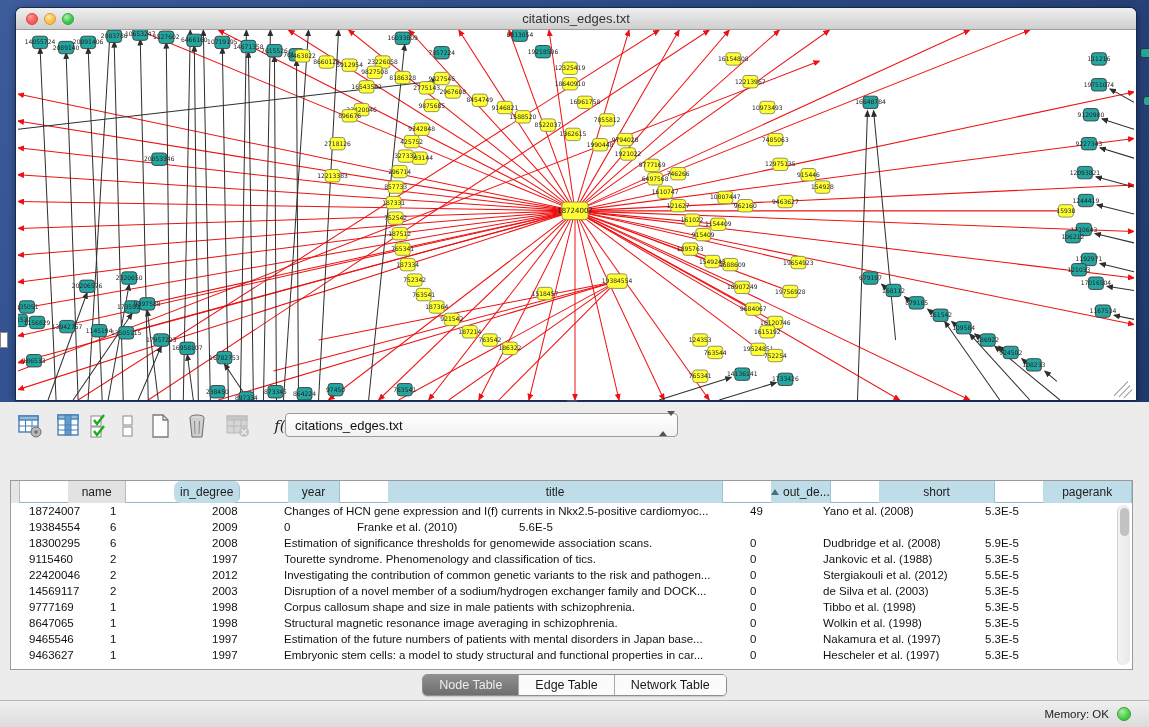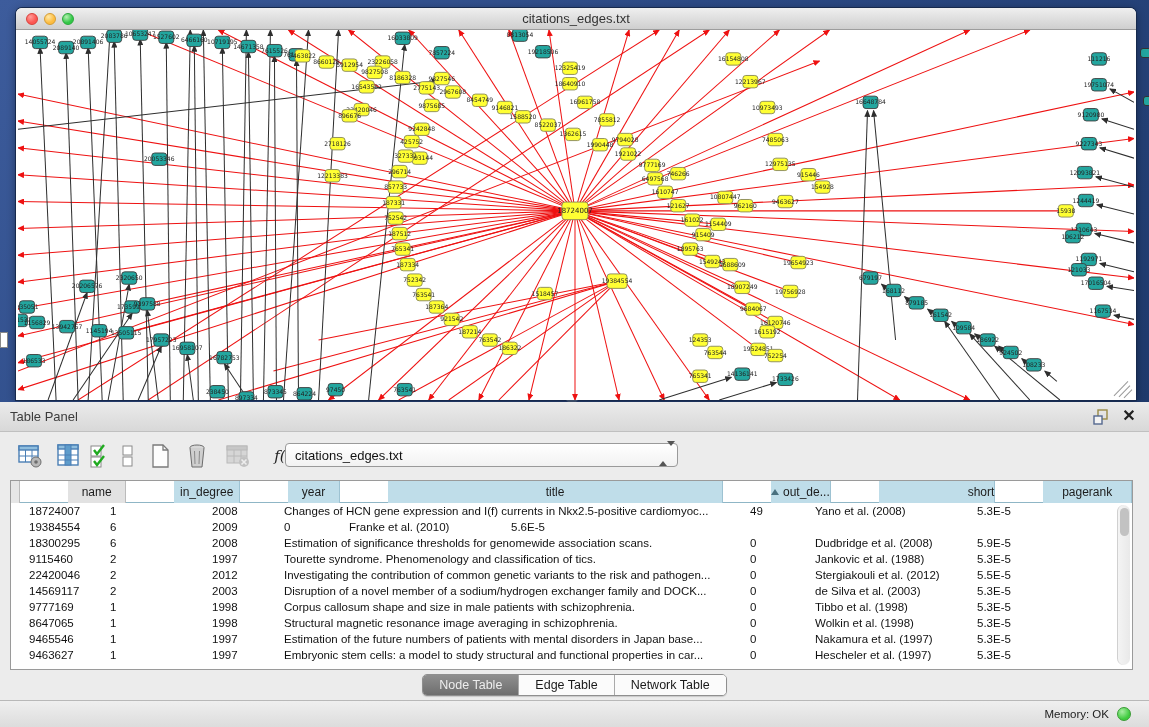--- a/index.html
+++ b/index.html
@@ -50,29 +50,29 @@
   #combo-arrows .dn { width:0;height:0;border-left:4px solid transparent;border-right:4px solid transparent;
     border-top:5px solid #555; margin:0 auto; }
 
   #table-box { position:absolute; left:10px; top:78px; width:1123px; height:190px;
     background:#fff; border:1px solid #9a9a9a; overflow:hidden; }
   #thead { display:flex; height:22px; border-bottom:1px solid #8fb6c6;gap:48px; }
   .hcell { background:#BFDDE9; border-right:1px solid #9dc2d2; font-size:12px; color:#1c1c1c;
     display:flex; align-items:center; justify-content:center; height:22px; }
   .hcell.gutter { width:12px; background:#e6e6e6; border-right:1px solid #bbb; }
   .hcell.c-name { width:81px; background:#e2e2e2; border-right:1px solid #bbb; }
-  .c-indeg { width:91px; } .c-year { width:72px; } .c-title { width:466px; }
-  .c-out { width:65px; } .c-short { width:162px;justify-content:flex-end; } .c-page { width:123px; }
+  .c-indeg { width:91px;border-radius:7px; } .c-year { width:72px; } .c-title { width:466px; }
+  .c-out { width:65px; } .c-short { width:162px; } .c-page { width:123px; }
   .sort-tri { width:0; height:0; border-left:4px solid transparent; border-right:4px solid transparent;
     border-bottom:6px solid #49707f; margin-right:4px; }
   #tbody .trow { display:flex; height:16px; line-height:16px; font-size:11.5px; color:#111; }
   #tbody .trow div { overflow:hidden; white-space:nowrap; padding-left:6px; }
   #tbody .g0 { width:12px; padding-left:0 !important; }
   #tbody .d0 { width:81px; } #tbody .d1 { width:102px; } #tbody .d2 { width:72px; }
-  #tbody .d3 { width:466px; } #tbody .d4 { width:65px; } #tbody .d5 { width:162px; } #tbody .d6 { width:123px; }
+  #tbody .d3 { width:466px; } #tbody .d4 { width:65px; } #tbody .d5 { width:162px;margin-left:8px; } #tbody .d6 { width:123px; }
   #vscroll { position:absolute; right:2px; top:24px; width:13px; height:160px; background:linear-gradient(90deg,#f4f4f4,#e9e9e9);
     border-left:1px solid #d0d0d0; border-radius:7px; }
   #vthumb { position:absolute; left:2px; top:3px; width:9px; height:28px; background:#c2c2c2; border-radius:5px; }
 
   #tabs { position:absolute; left:0; right:0; top:272px; height:24px; text-align:center; }
   #seg { display:inline-flex; height:22px; border:1px solid #8f8f8f; border-radius:5px; overflow:hidden;
     background:#fbfbfb; box-shadow:0 1px 1px rgba(0,0,0,.15); }
   .seg-btn { font-size:12.5px; padding:0 16px; line-height:21px; color:#1a1a1a; border-right:1px solid #aaa; background:#fbfbfb; }
   .seg-btn:last-child { border-right:0; }
   .seg-btn.active { background:linear-gradient(#8f8f8f,#6e6e6e); color:#ededed; }
@@ -792,30 +792,20 @@
               <line x1="1104" y1="356" x2="1112" y2="348"></line>
             </g>
           </svg>
         </div>
     </div>
   </div>
 
   <div id="table-panel">
     <div id="splitter-grip"></div>
 
-    <div id="panel-header">
-      <span id="panel-title">Table Panel</span>
-      <span id="panel-float">
-        <svg width="16" height="16" viewBox="0 0 16 16">
-          <rect x="5" y="1" width="9" height="9" fill="none" stroke="#9a8b45" stroke-width="1.4"></rect>
-          <rect x="1" y="7" width="8" height="8" fill="#f4f4f4" stroke="#55688f" stroke-width="1.4"></rect>
-        </svg>
-      </span>
-      <span id="panel-close">✕</span>
-    </div>
 
     <div id="toolbar">
       <button class="tbtn" style="left:16px" title="">
         <svg width="26" height="26" viewBox="0 0 26 26">
           <rect x="2" y="3" width="19" height="16" fill="#fff" stroke="#4a7fb5" stroke-width="1.4"></rect>
           <rect x="2" y="3" width="19" height="4" fill="#8fbede" stroke="#4a7fb5" stroke-width="1.4"></rect>
           <line x1="8.5" y1="7" x2="8.5" y2="19" stroke="#4a7fb5"></line>
             <line x1="15" y1="7" x2="15" y2="19" stroke="#4a7fb5"></line>
           <line x1="2" y1="13" x2="21" y2="13" stroke="#4a7fb5"></line>
           <circle cx="19" cy="19" r="5" fill="#b9b9b9" stroke="#6e6e6e"></circle>

